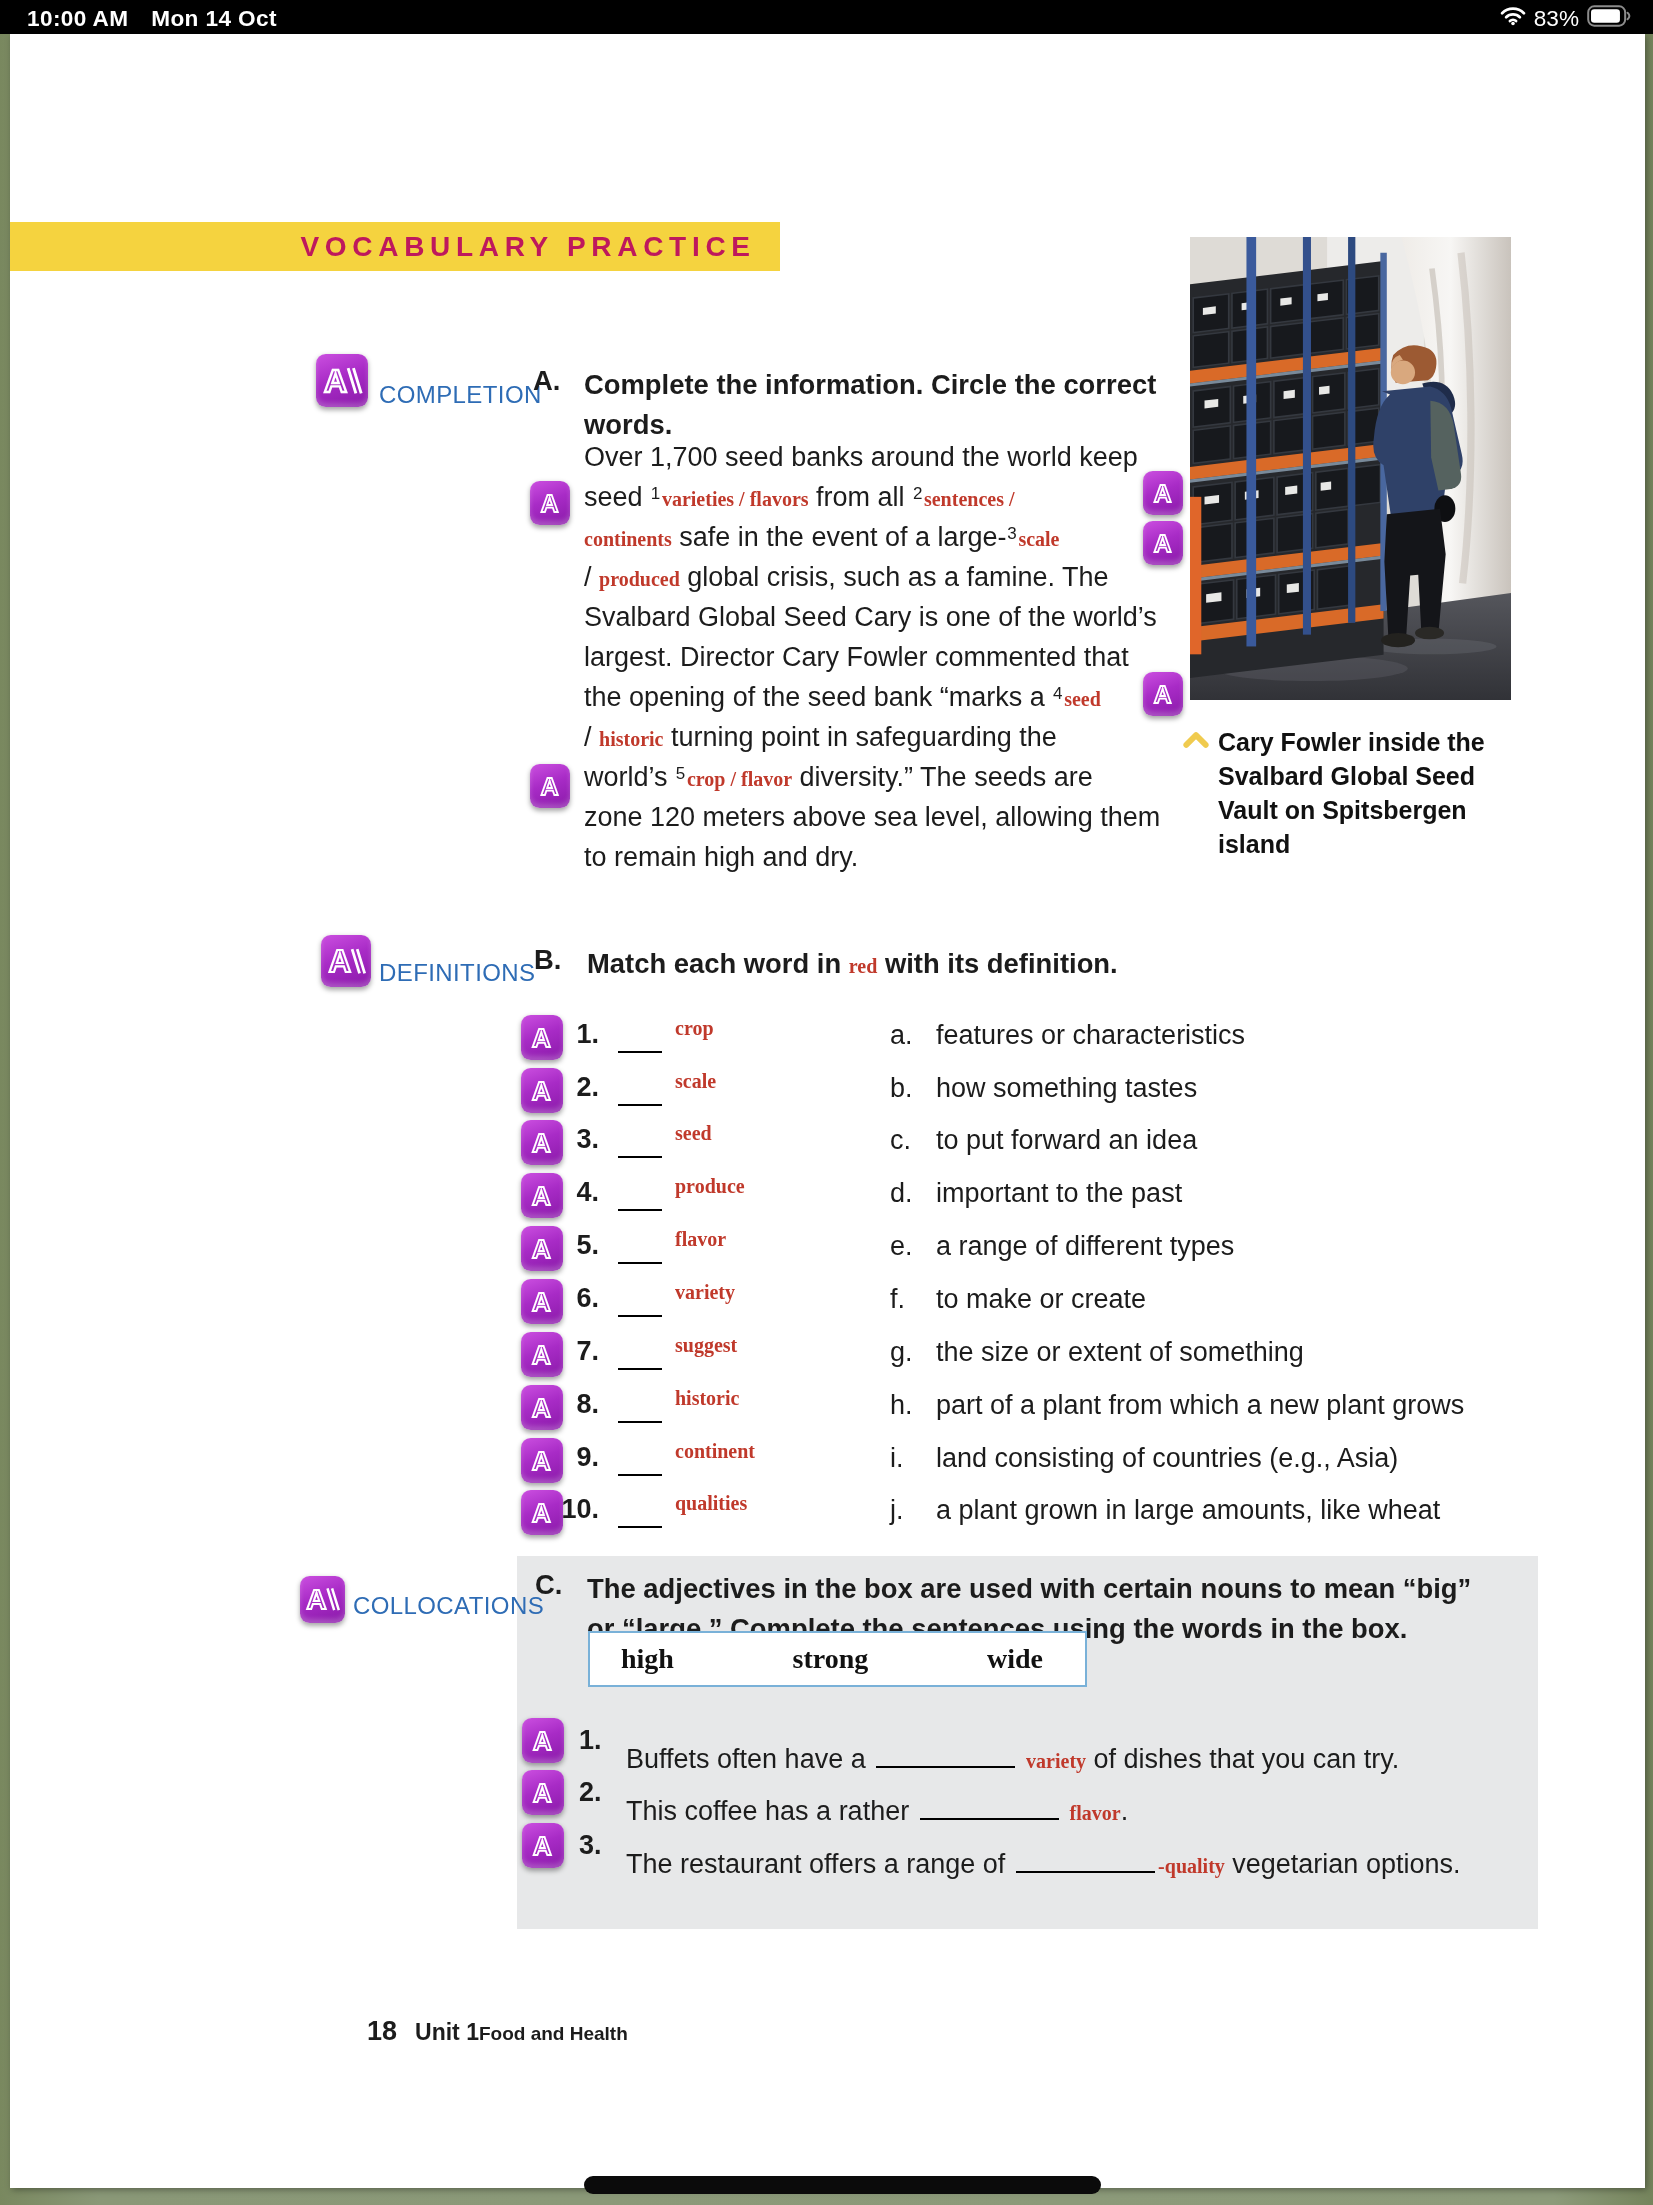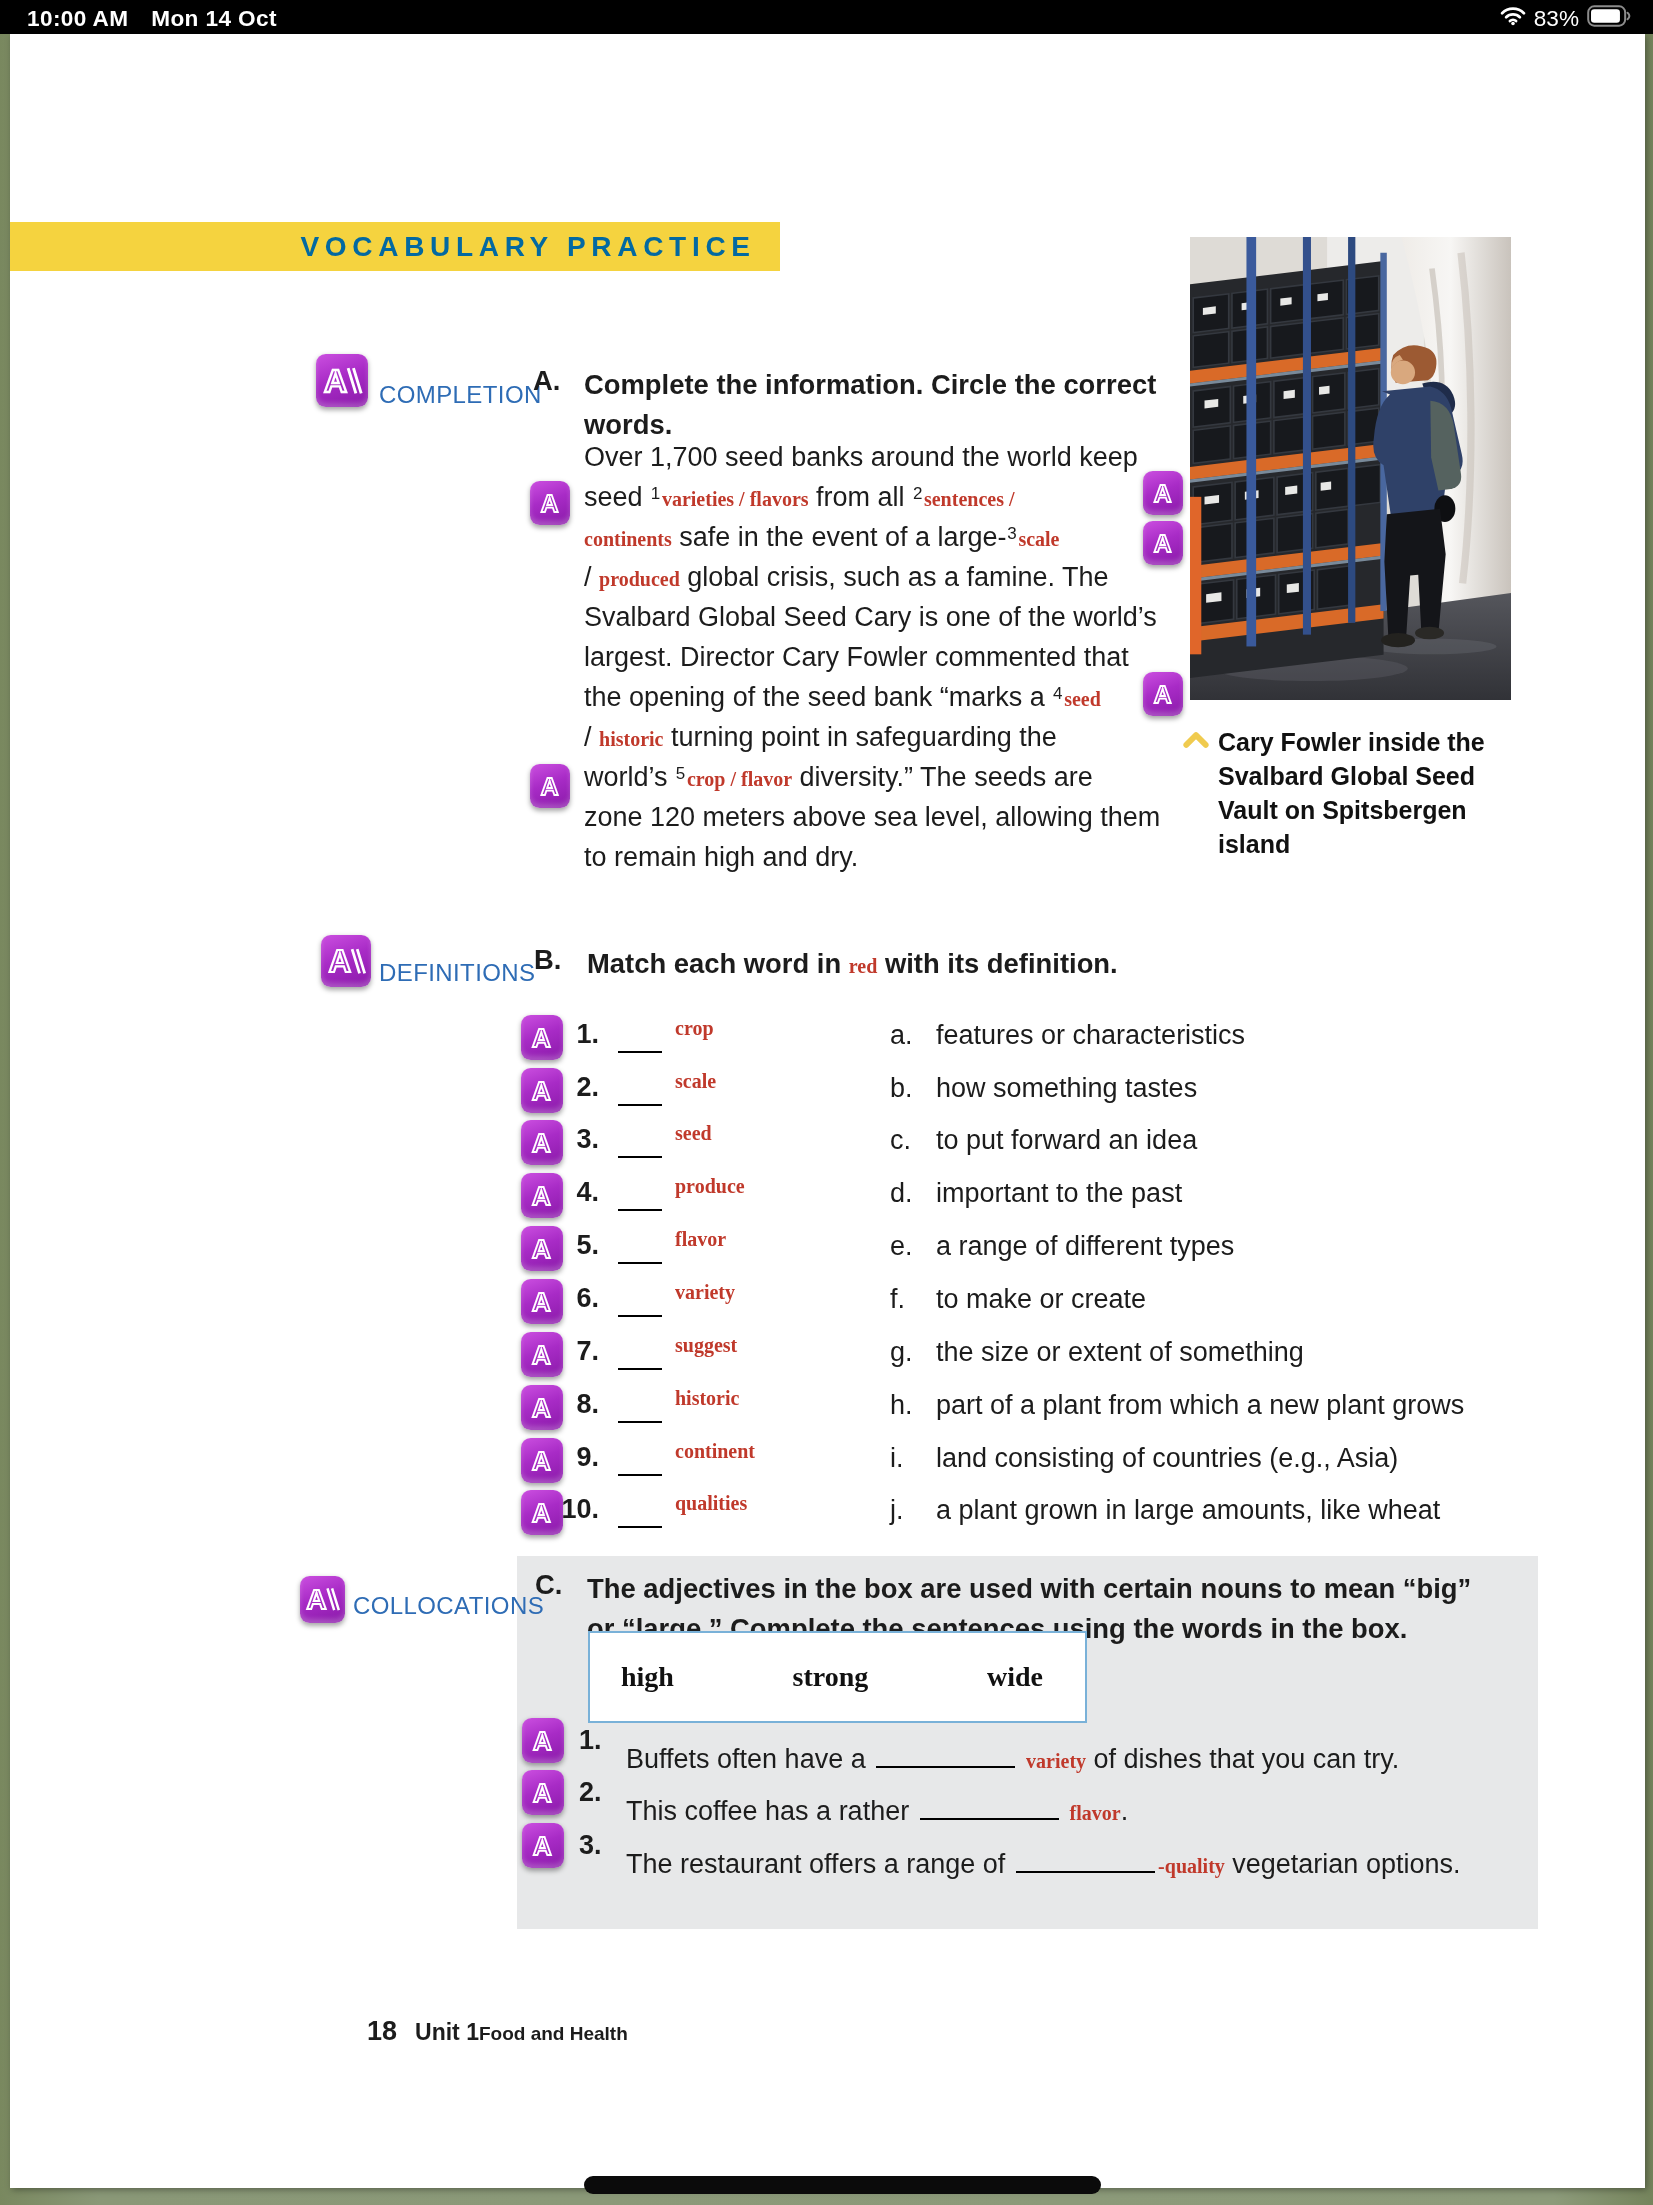--- a/index.html
+++ b/index.html
@@ -7,21 +7,21 @@
     position:relative;width:1653px;height:2205px;overflow:hidden;
     background:linear-gradient(90deg,#79885f 0%,#8a9877 6%,#8d9b7a 94%,#75845c 100%);
     font-family:"Liberation Sans",sans-serif;color:#1c1c1c;
   }
   .statusbar{position:absolute;left:0;top:0;width:1653px;height:34px;background:#000;}
   .sb-left{position:absolute;left:27px;top:5.7px;color:#fff;font-size:22.6px;font-weight:600;letter-spacing:0.4px;}
   .sb-left .date{margin-left:22.6px;}
   .sb-right{position:absolute;right:21px;top:4.8px;display:flex;align-items:center;gap:8px;color:#fff;font-size:22.6px;font-weight:500;}
   .page{position:absolute;left:9.7px;top:34px;width:1635px;height:2154px;background:#fff;box-shadow:1.6px 2.4px 6.5px rgba(0,0,0,.35);}
   .vocab-bar{position:absolute;left:9.7px;top:222px;width:770px;height:49px;background:#F5D33F;display:flex;align-items:center;justify-content:flex-end;padding-right:24px;box-sizing:border-box;}
-  .vocab-bar span{font-size:28px;font-weight:600;letter-spacing:5.7px;color:#0369a1;}
+  .vocab-bar span{font-size:28px;font-weight:600;letter-spacing:5.7px;color:#be185d;}
   .a-icon{position:absolute;border-radius:9.7px;background:linear-gradient(160deg,#cb4fe0 0%,#a82bc6 45%,#8a1aa9 100%);
     box-shadow:0 2.4px 4.8px rgba(0,0,0,.35), inset 0 -4px 5.7px rgba(255,255,255,.22);display:flex;align-items:center;justify-content:center;}
   .a-icon svg{width:82%;height:82%;}
   .tag{position:absolute;color:#2E6CB5;font-size:24px;font-weight:500;letter-spacing:0.4px;}
   .sec-letter{position:absolute;font-size:27.4px;font-weight:700;}
   .instr{position:absolute;font-size:27.4px;font-weight:700;line-height:40px;white-space:nowrap;}
   .pline{white-space:nowrap;height:40px;font-size:27px;}
   .red{font-family:"Liberation Serif",serif;font-weight:700;color:#C0392B;font-size:20px;}
   sup{font-size:17px;line-height:0;vertical-align:7.3px;margin:0 1.6px 0 0.8px;font-weight:400;color:#1c1c1c;}
   .para{position:absolute;left:584px;top:442px;}
@@ -29,21 +29,21 @@
   .caption{position:absolute;left:1218px;top:725px;width:323px;font-size:25px;font-weight:700;line-height:34px;color:#111;}
   .chev{position:absolute;left:1183px;top:731px;width:26px;height:18px;}
   .brow{position:absolute;left:0;width:1653px;height:48px;}
   .brow .a-icon{left:521px;top:0;width:42px;height:45px;}
   .bnum{position:absolute;left:549px;top:4px;width:50px;text-align:right;font-size:27px;font-weight:700;}
   .b-blank{position:absolute;left:618px;top:36px;width:44px;border-top:2.4px solid #000;}
   .bword{position:absolute;left:675px;top:1.6px;}
   .bletter{position:absolute;left:890px;top:4.8px;font-size:27px;}
   .bdef{position:absolute;left:936px;top:4.8px;font-size:27px;}
   .collocations-panel{position:absolute;left:517px;top:1556px;width:1021px;height:373px;background:#E7E8E9;}
-  .word-box{position:absolute;left:588px;top:1631px;width:499px;height:92px;background:#fff;border:2.4px solid #79B1D8;
+  .word-box{position:absolute;left:588px;top:1631px;width:499px;height:56px;background:#fff;border:2.4px solid #79B1D8;
     display:flex;align-items:center;justify-content:space-between;padding:0 42px 0 31px;box-sizing:border-box;}
   .word-box span{font-family:"Liberation Serif",serif;font-weight:700;font-size:28px;color:#111;}
   .crow{position:absolute;left:0;width:1653px;height:97px;}
   .crow .a-icon{left:522px;top:0;width:42px;height:45px;}
   .cnum{position:absolute;left:579px;top:6.5px;font-size:27px;font-weight:700;}
   .ctext{position:absolute;left:626px;top:23px;width:912px;font-size:27px;line-height:37px;}
   .c-blank{display:inline-block;width:139px;height:18px;border-bottom:2.4px solid #000;margin:0 3.2px 0 3.2px;}
   .footer{position:absolute;left:367px;top:2016px;font-weight:700;}
   .footer .pgnum{font-size:27px;margin-right:18px;}
   .footer .unit{font-size:23px;}

